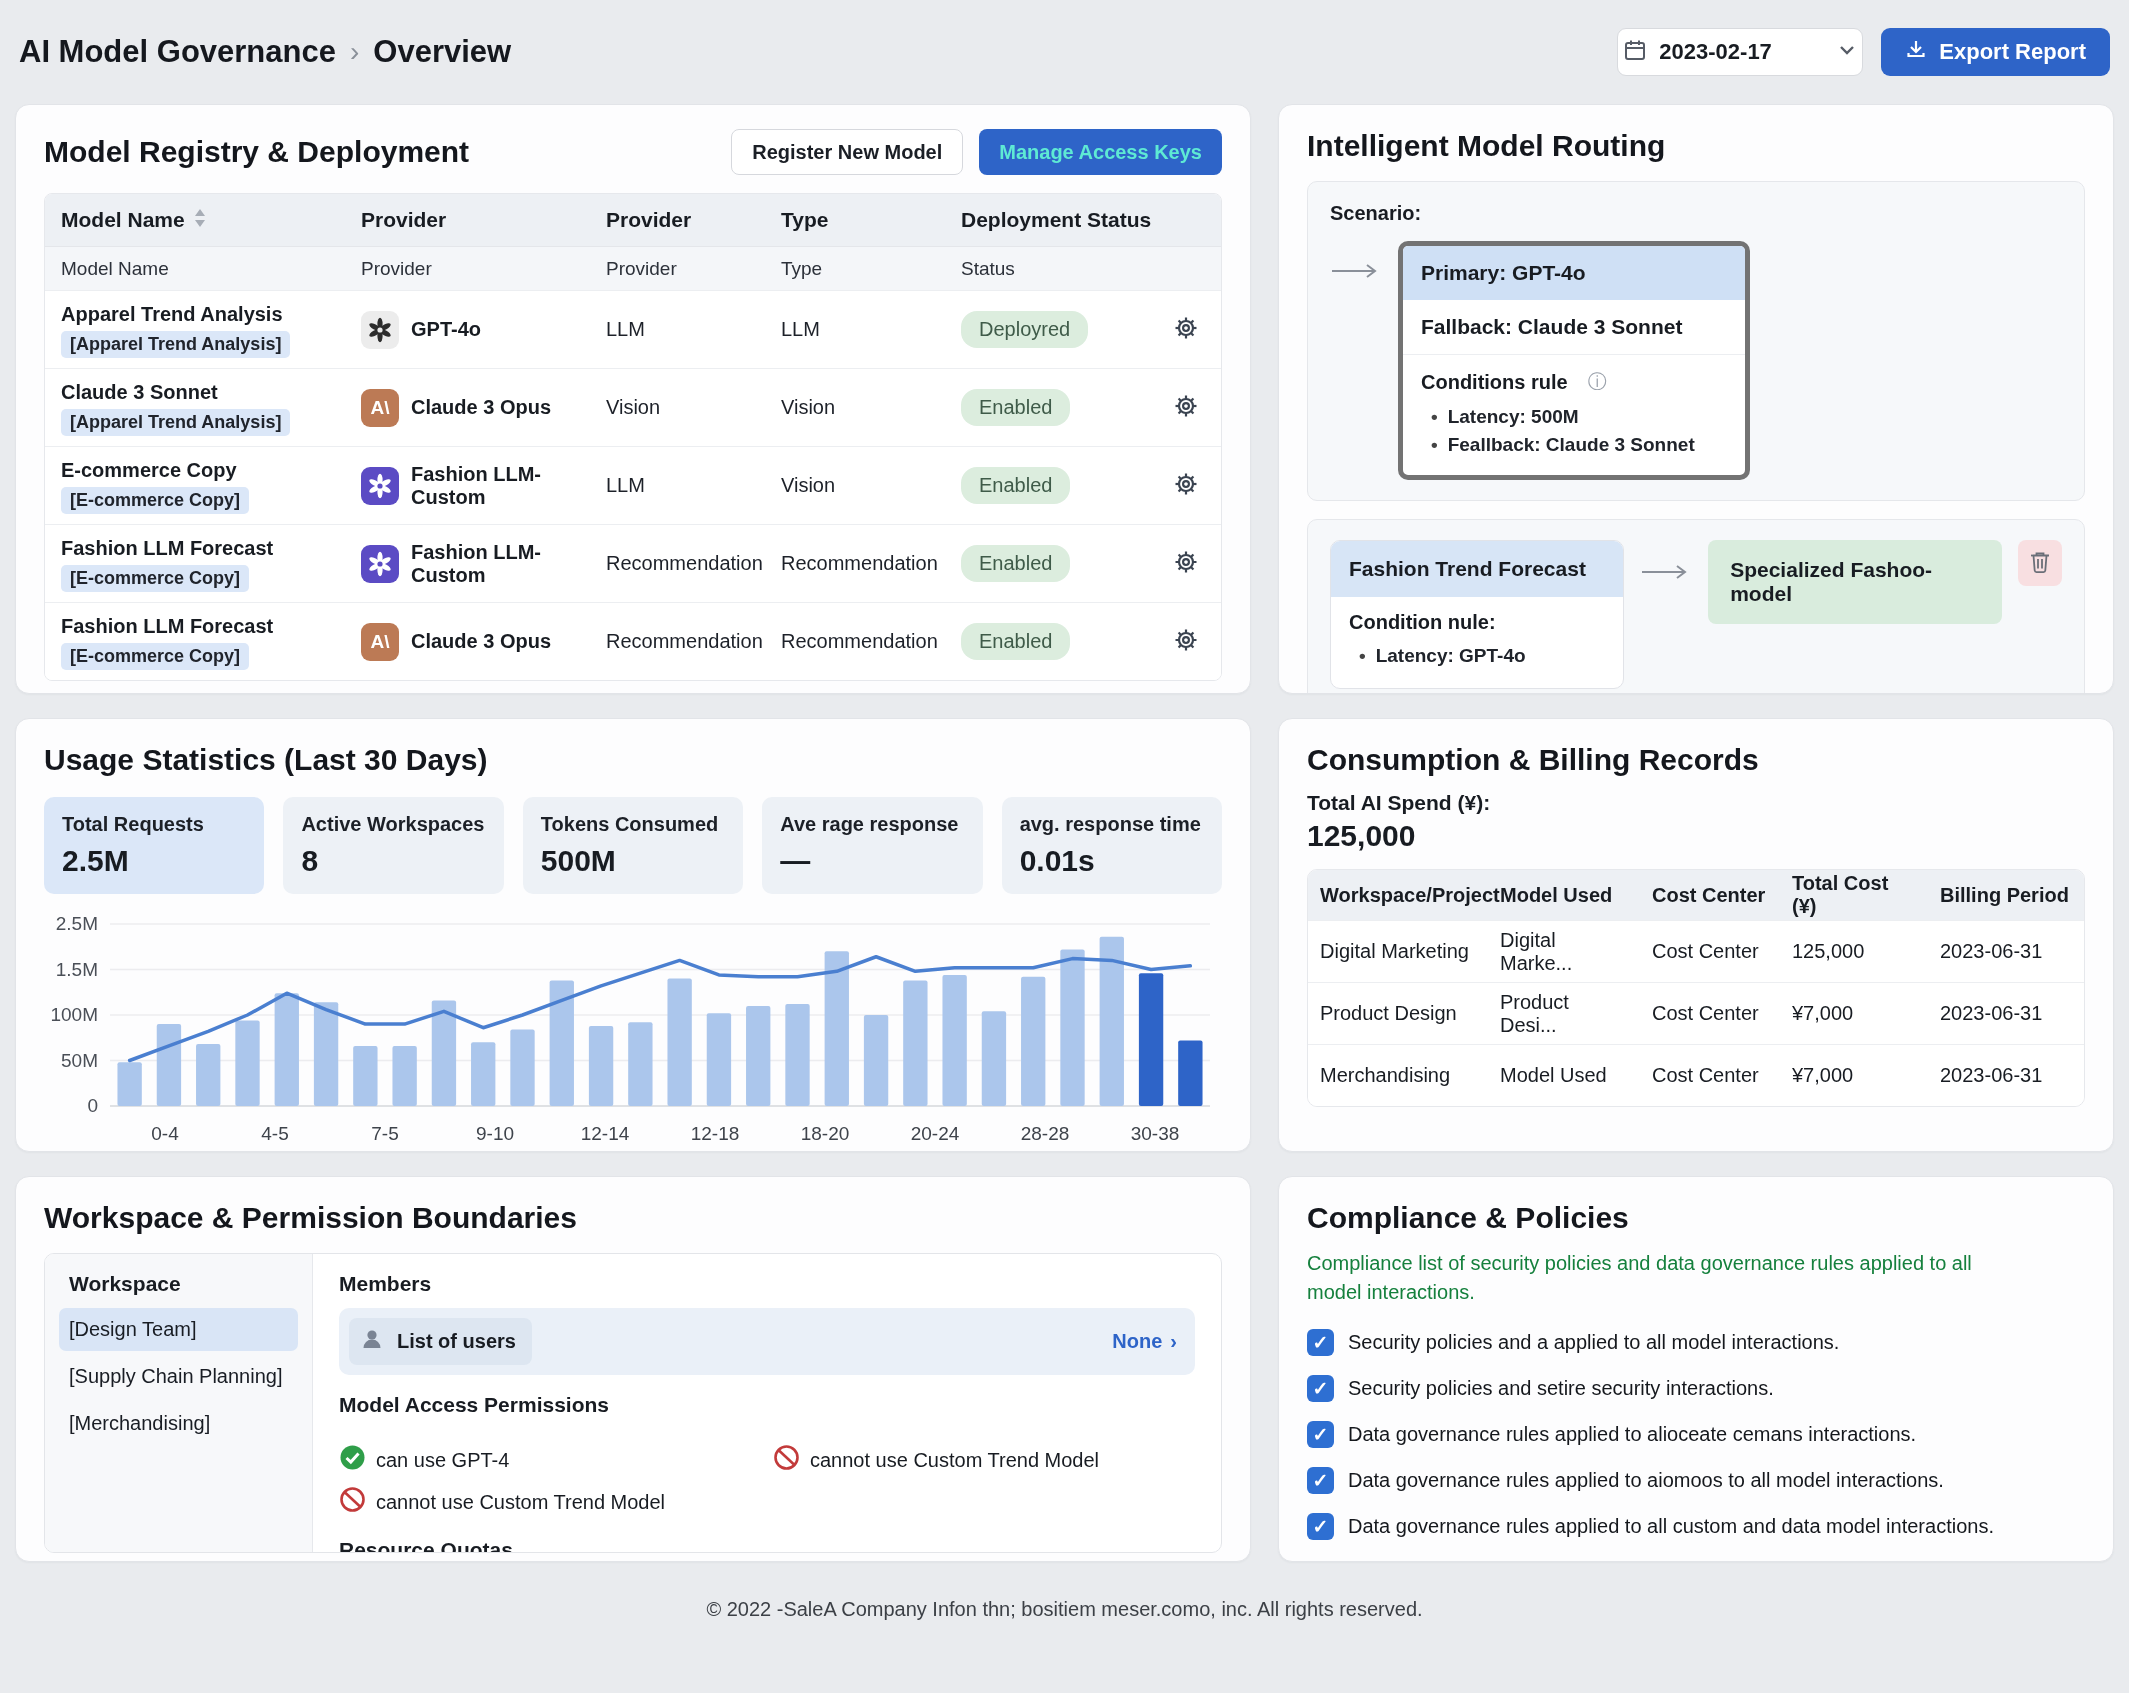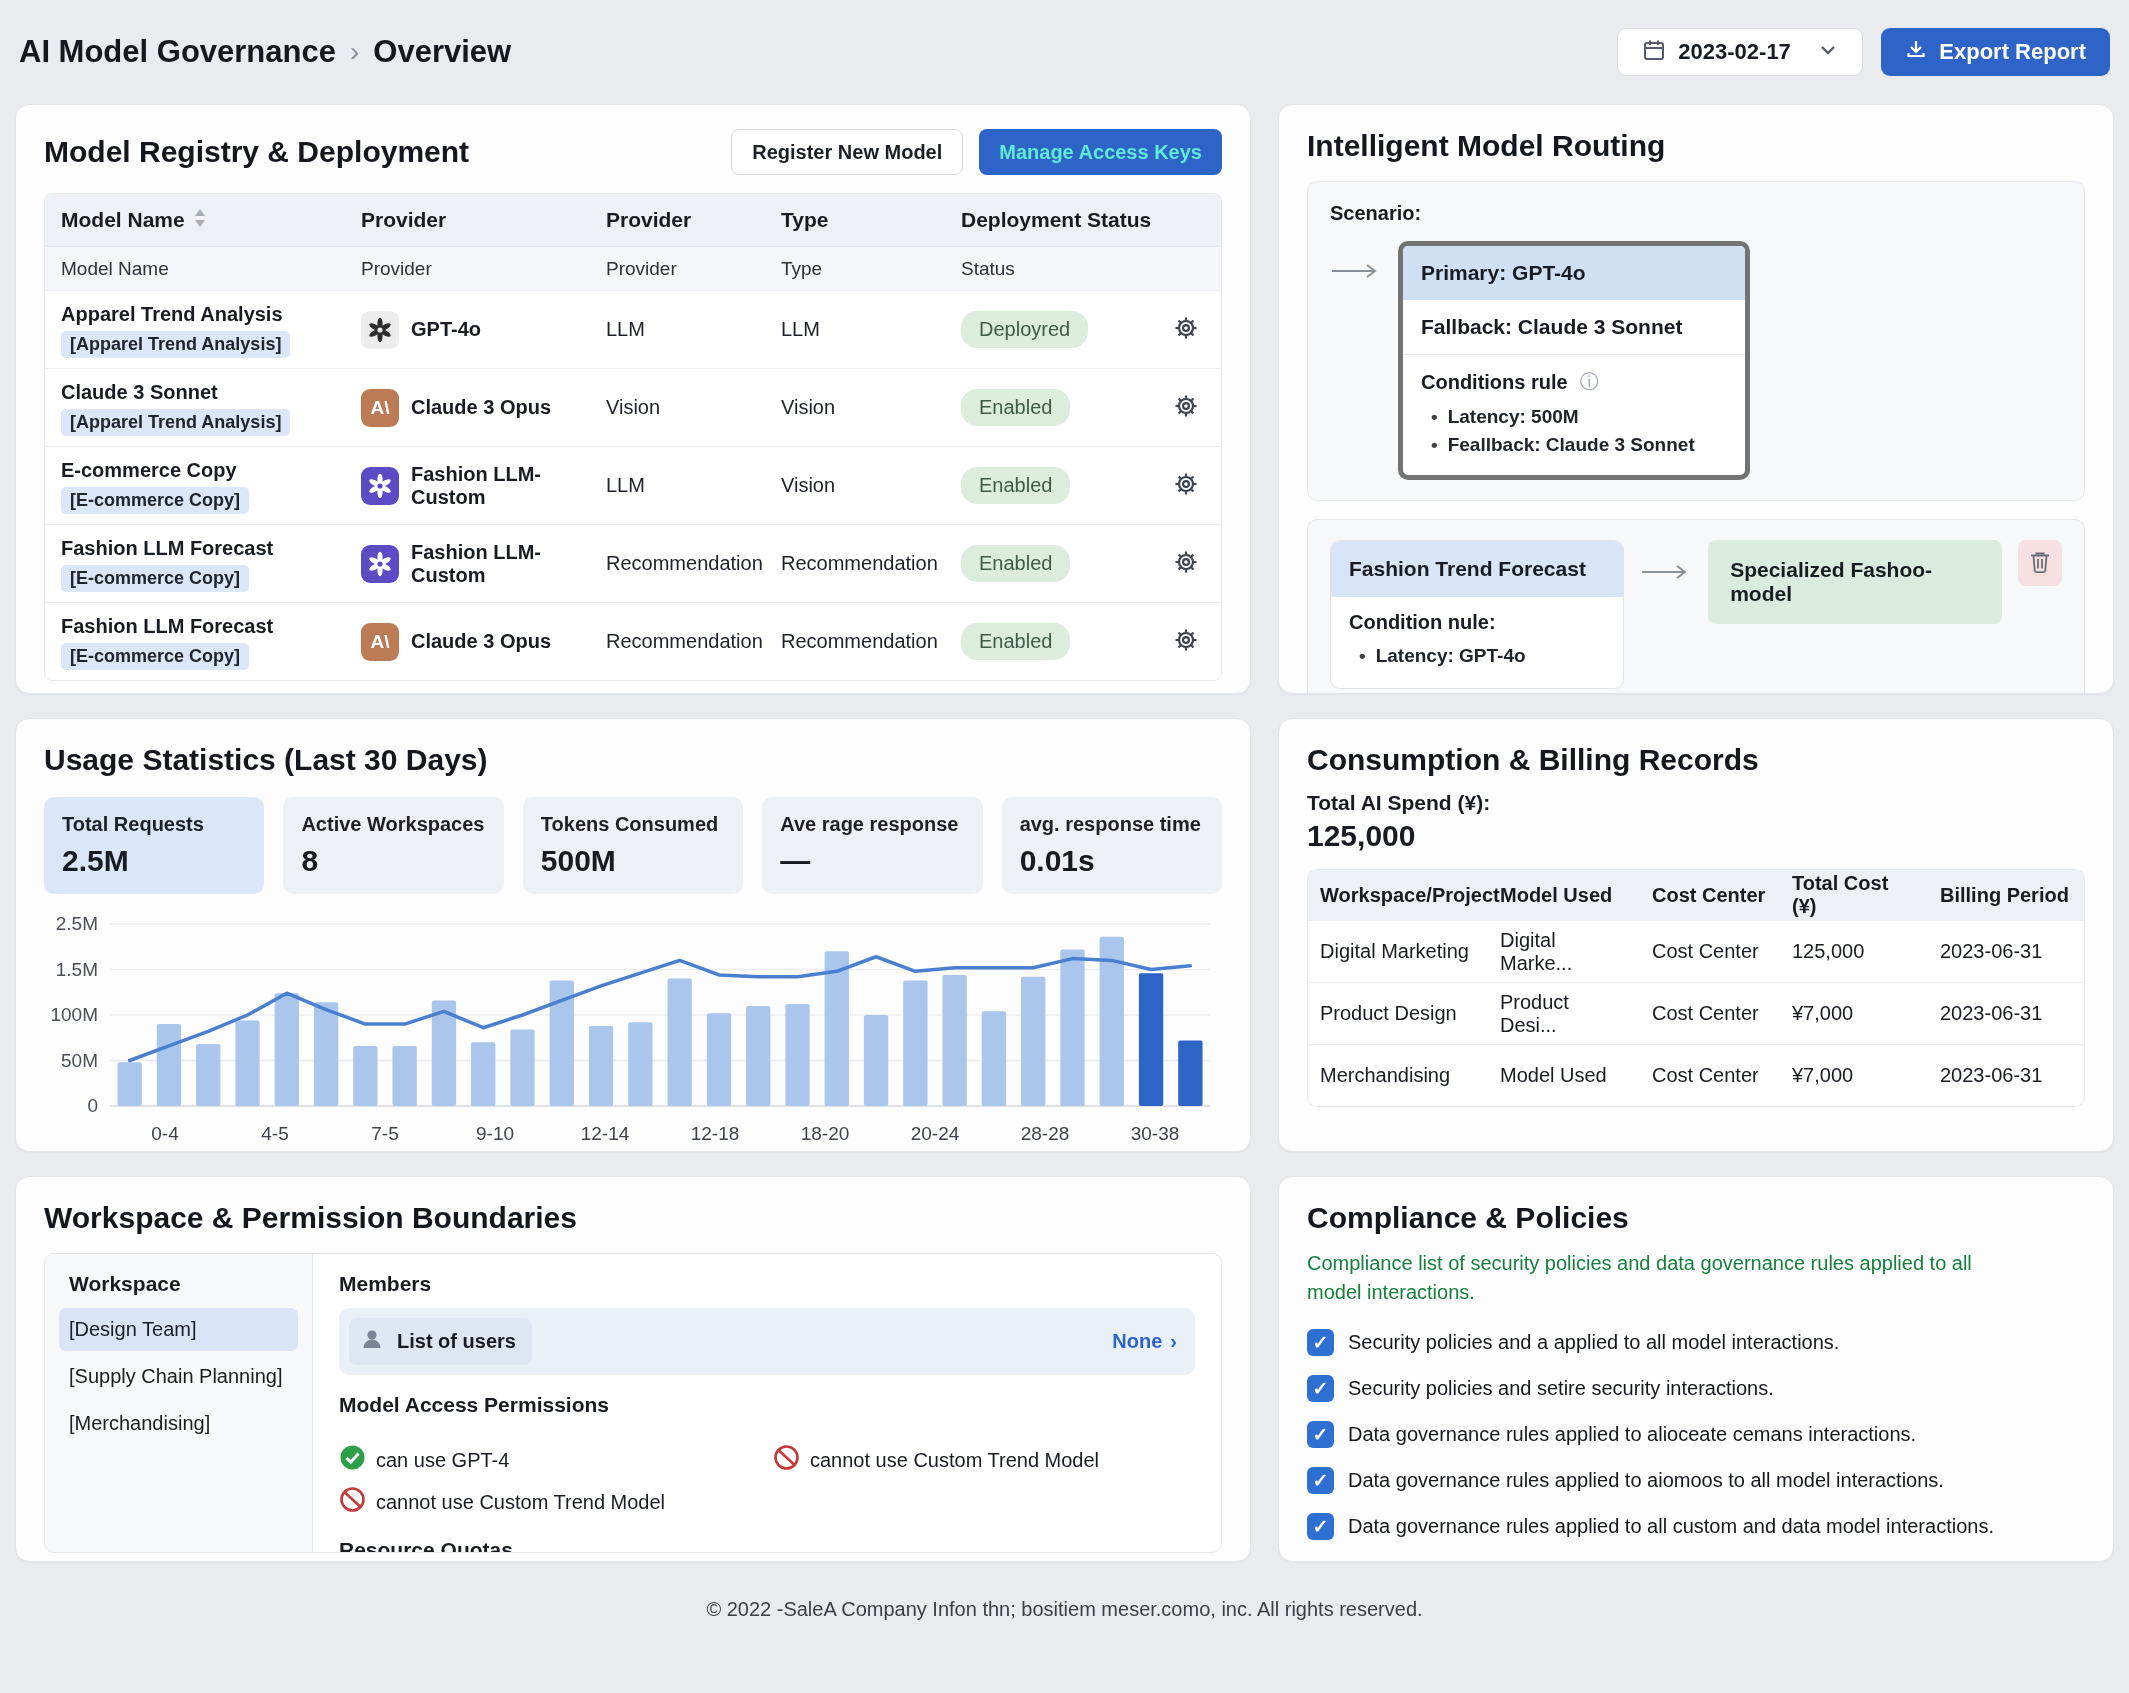--- a/index.html
+++ b/index.html
@@ -12,21 +12,21 @@
   }
   .page { padding:0 15px; }
 
   
   .topbar { height:104px; display:flex; align-items:center; justify-content:space-between; padding:0 4px; }
   .breadcrumb { display:flex; align-items:center; gap:14px; font-size:31px; font-weight:700; color:#15181e; }
   .breadcrumb .sep { color:#8a9099; font-weight:400; font-size:28px; }
   .top-actions { display:flex; gap:18px; align-items:center; }
   .date-select {
     width:246px; height:48px; background:#fff; border:1px solid #d8dade; border-radius:9px;
-    display:flex; align-items:center; padding:0 24px; gap:12px; cursor:pointer;
+    display:flex; align-items:center; padding:0 5px; gap:12px; cursor:pointer;
   }
   .date-select .date-text { font-size:22px; font-weight:700; flex:1; }
   .btn-export {
     height:48px; background:#2e64c8; color:#fff; border:none; border-radius:9px;
     font-size:22px; font-weight:700; padding:0 24px; display:flex; align-items:center; gap:12px;
     font-family:"Liberation Sans", sans-serif; cursor:pointer;
   }
 
   
   .grid { display:grid; grid-template-columns:1236px 836px; gap:24px 27px; }
@@ -77,21 +77,21 @@
   .route-flow { display:flex; align-items:flex-start; gap:16px; }
   .route-src {
     background:#d7e5f6; border-radius:8px; padding:18px 20px; font-size:21px; font-weight:700; color:#16191f;
     min-width:300px;
   }
   .flow-arrow { margin-top:20px; flex:0 0 auto; }
   .route-target-box { background:#fff; border:5px solid #737373; border-radius:10px; overflow:hidden; flex:1; max-width:352px; }
   .rt-primary { background:#cfe0f5; padding:15px 18px; font-size:21px; font-weight:700; }
   .rt-fallback { padding:15px 18px; font-size:21px; font-weight:700; border-bottom:1px solid #eceef1; }
   .rt-cond { padding:14px 18px 16px; }
-  .rt-cond-label { font-size:20px; font-weight:700; display:flex; align-items:center; gap:12px; }
+  .rt-cond-label { font-size:20px; font-weight:700; display:flex; align-items:center; gap:20px; }
   .info-glyph { color:#9aa1ab; font-size:19px; font-weight:400; }
   .cond-list { list-style:none; margin-top:8px; }
   .cond-list li { font-size:19px; font-weight:600; color:#20242b; padding:3px 0 3px 10px; }
   .cond-list li::before { content:"•"; margin-right:10px; color:#444; }
   .route2-left { background:#fff; border:1px solid #e1e3e8; border-radius:10px; overflow:hidden; width:310px; }
   .r2-head { background:#d7e5f6; padding:16px 18px; font-size:21px; font-weight:700; }
   .r2-body { padding:14px 18px 18px; }
   .r2-cond-label { font-size:20px; font-weight:700; }
   .route-target-chip { background:#d9ecdd; border-radius:8px; padding:18px 22px; font-size:21px; font-weight:700; margin-top:0; }
   .trash-btn { width:46px; height:46px; background:#f8dfe1; border:none; border-radius:8px; display:flex; align-items:center; justify-content:center; cursor:pointer; margin-left:auto; }

